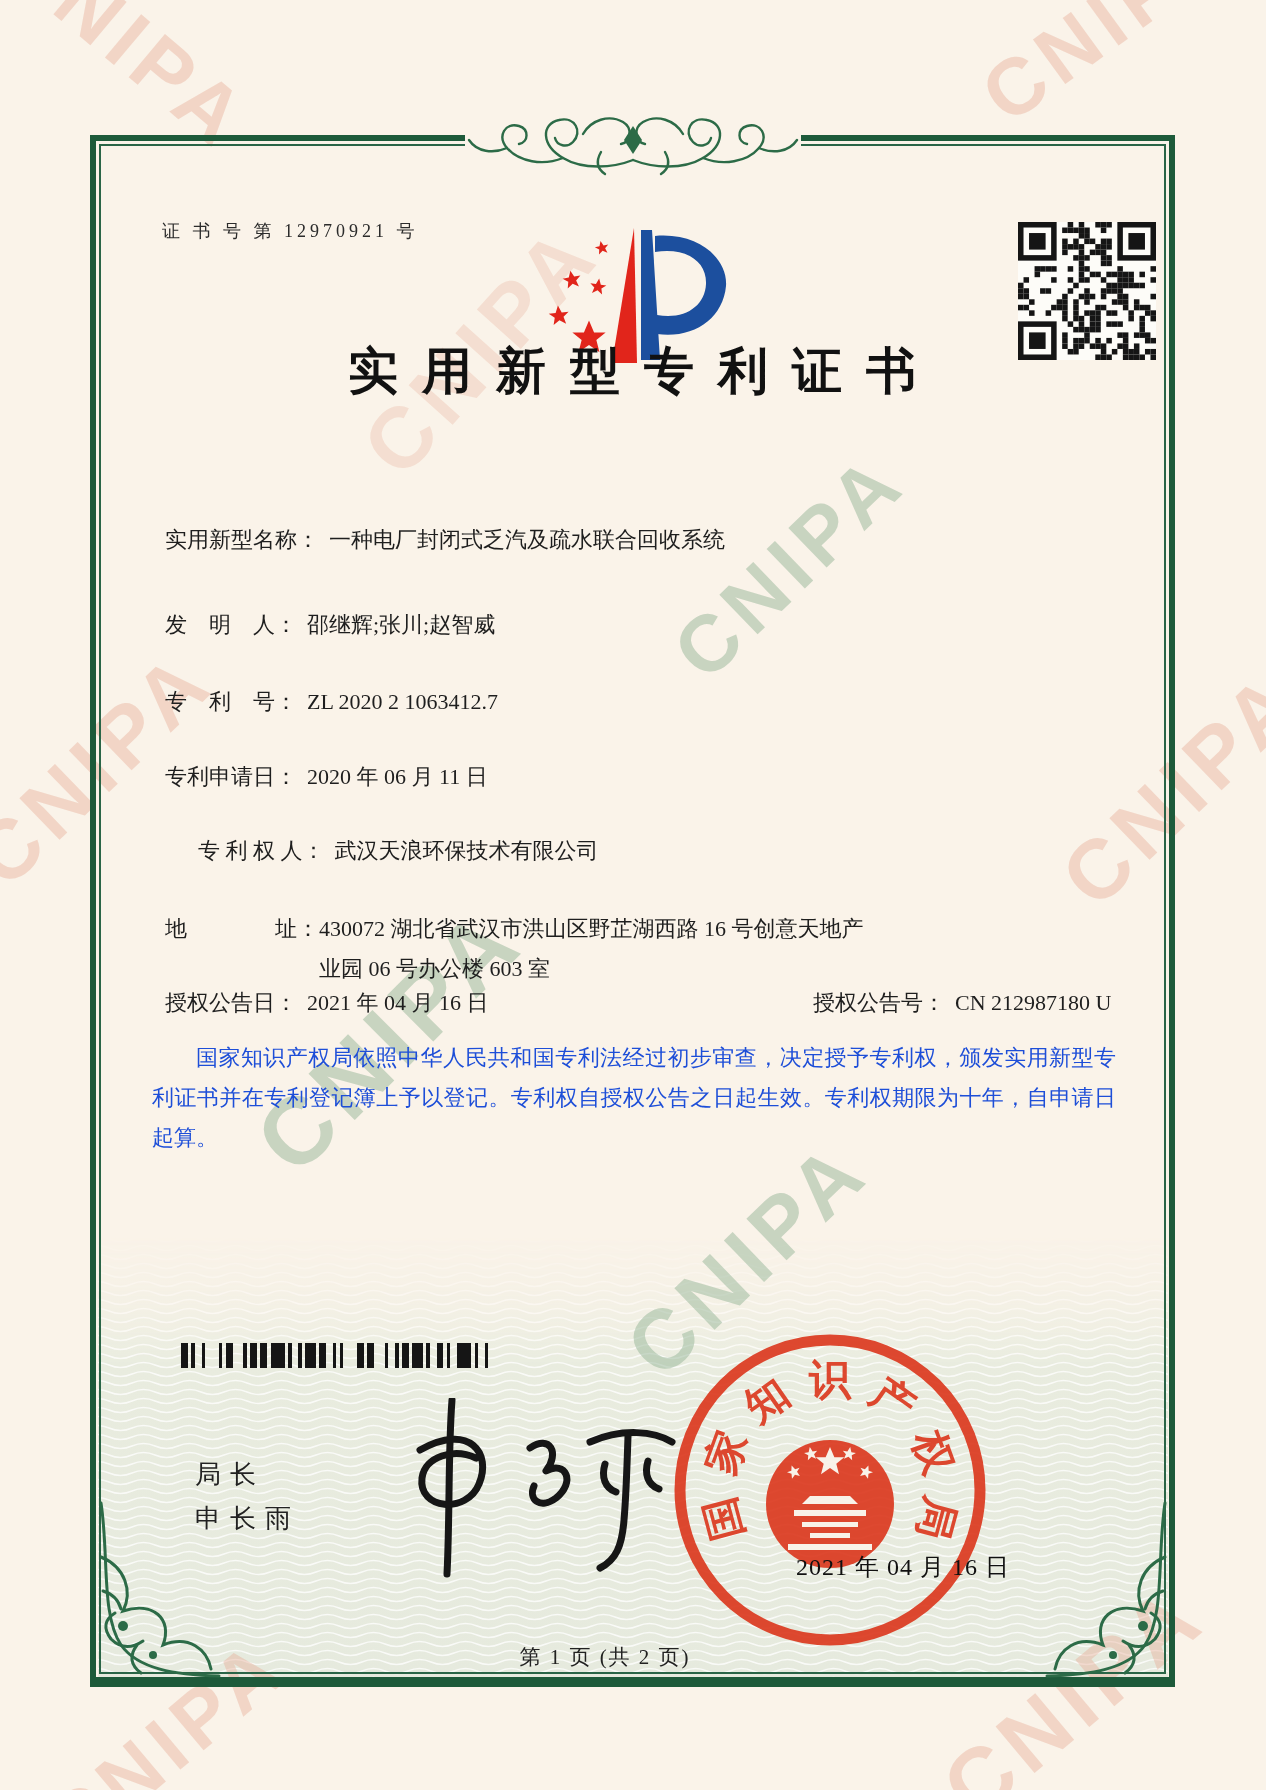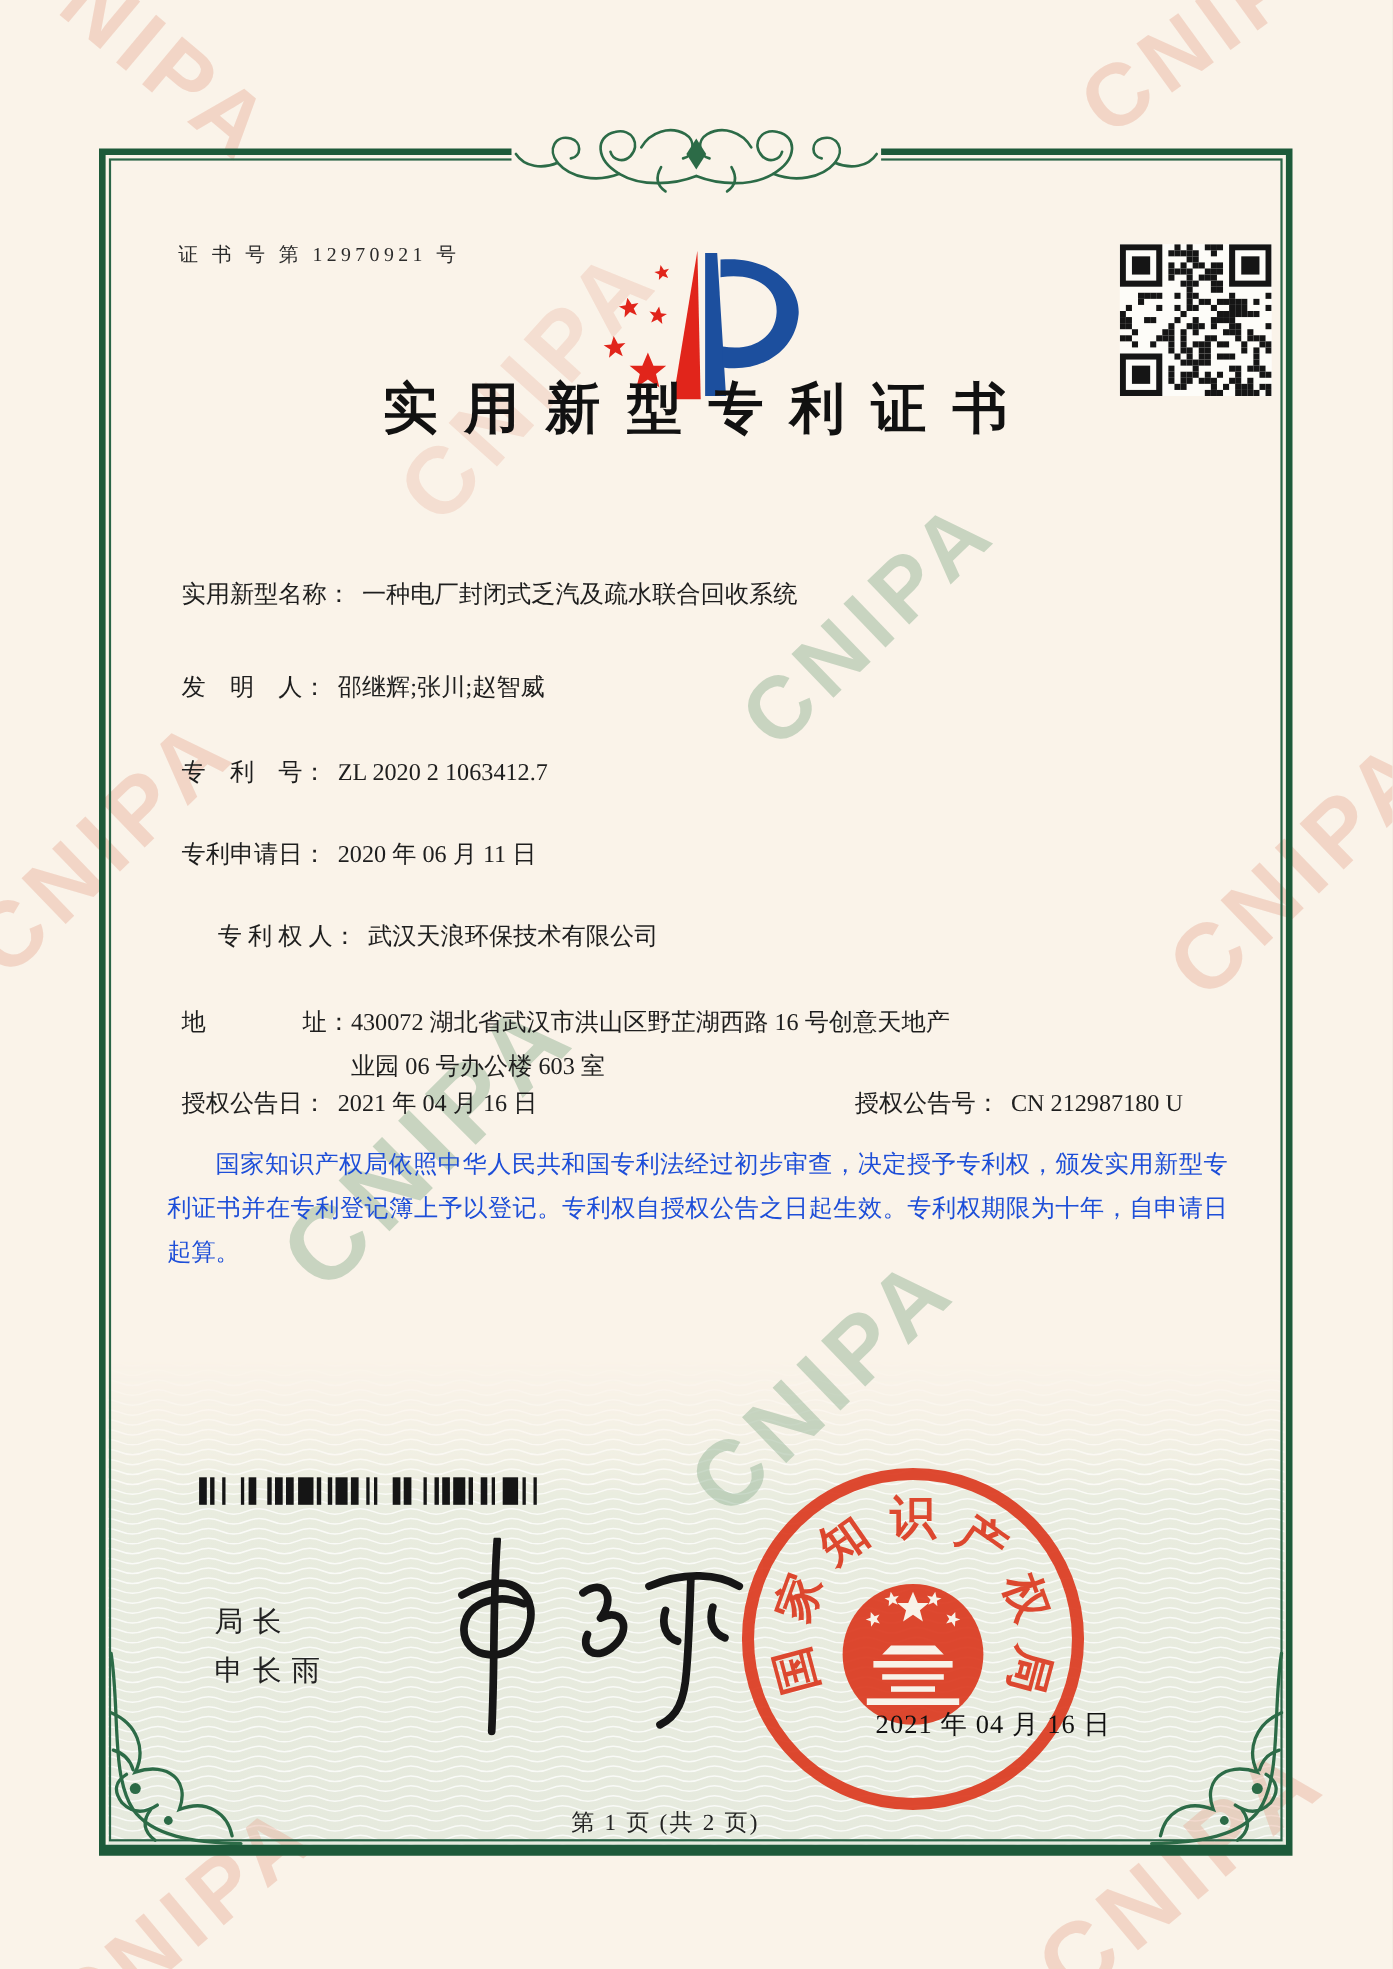--- a/index.html
+++ b/index.html
@@ -34,21 +34,21 @@
   .content{position:absolute;left:0;top:0;width:1266px;height:1790px;z-index:4;}
   .cert-no{position:absolute;left:162px;top:219px;font-size:18px;letter-spacing:4px;color:#2b2b2b;}
   .title{
     position:absolute;left:0;top:338px;width:1266px;text-align:center;text-indent:22px;
     font-size:50px;font-weight:bold;letter-spacing:24px;color:#111;
   }
   .row{position:absolute;left:165px;font-size:22px;white-space:nowrap;}
   .row .lbl{color:#1e1e1e;}
   .row .val{margin-left:10px;}
   .addr-val{display:inline-block;vertical-align:top;line-height:40px;white-space:nowrap;}
-  .grant2{position:absolute;left:612px;top:0;}
+  .grant2{position:absolute;left:648px;top:0;}
   .paras{
     position:absolute;left:152px;top:1038px;width:964px;font-size:22px;line-height:40px;
     text-align:justify;color:#1d4ed8;
   }
   .paras p{margin:0;text-indent:2em;}
   .barcode{position:absolute;left:181px;top:1343px;width:318px;height:25px;display:flex;align-items:stretch;}
   .signer-title{position:absolute;left:195px;top:1457px;font-family:"Liberation Sans","DejaVu Sans",sans-serif;font-size:26px;letter-spacing:9px;color:#222;}
   .signer-name{position:absolute;left:195px;top:1501px;font-family:"Liberation Sans","DejaVu Sans",sans-serif;font-size:26px;letter-spacing:9px;color:#222;}
   .sig-svg{position:absolute;left:378px;top:1398px;z-index:5;}
   .seal-svg{position:absolute;left:662px;top:1322px;z-index:5;}

